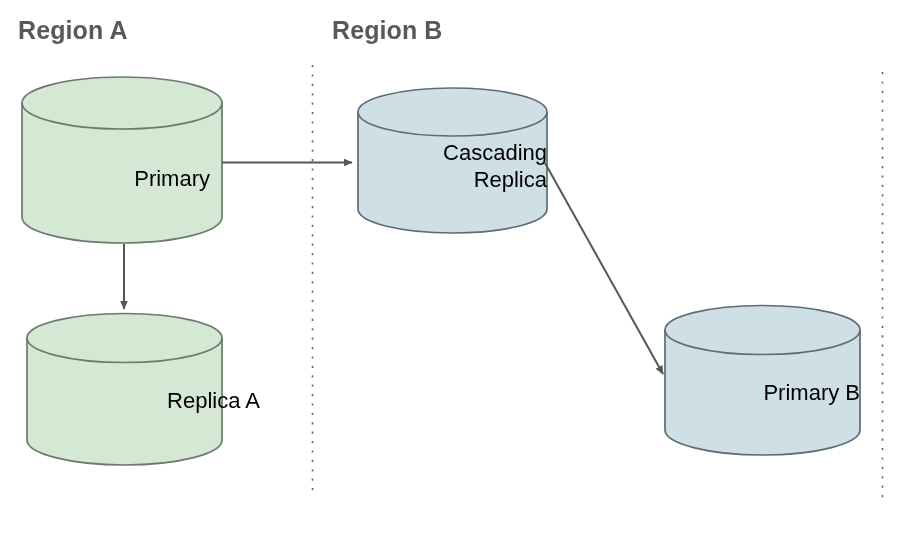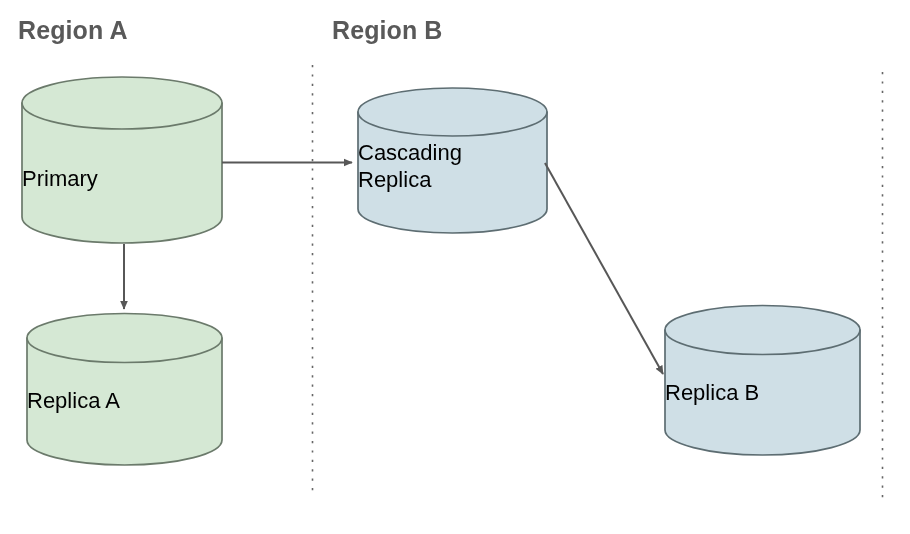--- a/index.html
+++ b/index.html
@@ -37,21 +37,21 @@
   }
   #region-a-label { left: 18px; top: 16px; }
   #region-b-label { left: 332px; top: 16px; }
 
   .node-label {
     position: absolute;
     font-family: "Liberation Sans", sans-serif;
     font-size: 22px;
     font-weight: normal;
     color: #000000;
-    text-align: left;
+    text-align: right;
     line-height: 1.22;
     white-space: pre-line;
     pointer-events: none;
   }
   #label-primary {
     left: 22px; top: 166px; width: 188px;
   }
   #label-replica-a {
     left: 27px; top: 388px; width: 233px;
   }
@@ -108,15 +108,15 @@
 
   <div class="region-label" id="region-b-label">Region B</div>
 
   <div class="node-label" id="label-primary">Primary</div>
 
   <div class="node-label" id="label-replica-a">Replica A</div>
 
   <div class="node-label" id="label-cascading-replica">Cascading
 Replica</div>
 
-  <div class="node-label" id="label-replica-b">Replica B</div>
+  <div class="node-label" id="label-replica-b">Primary B</div>
 
 </div>
 
 </body></html>

